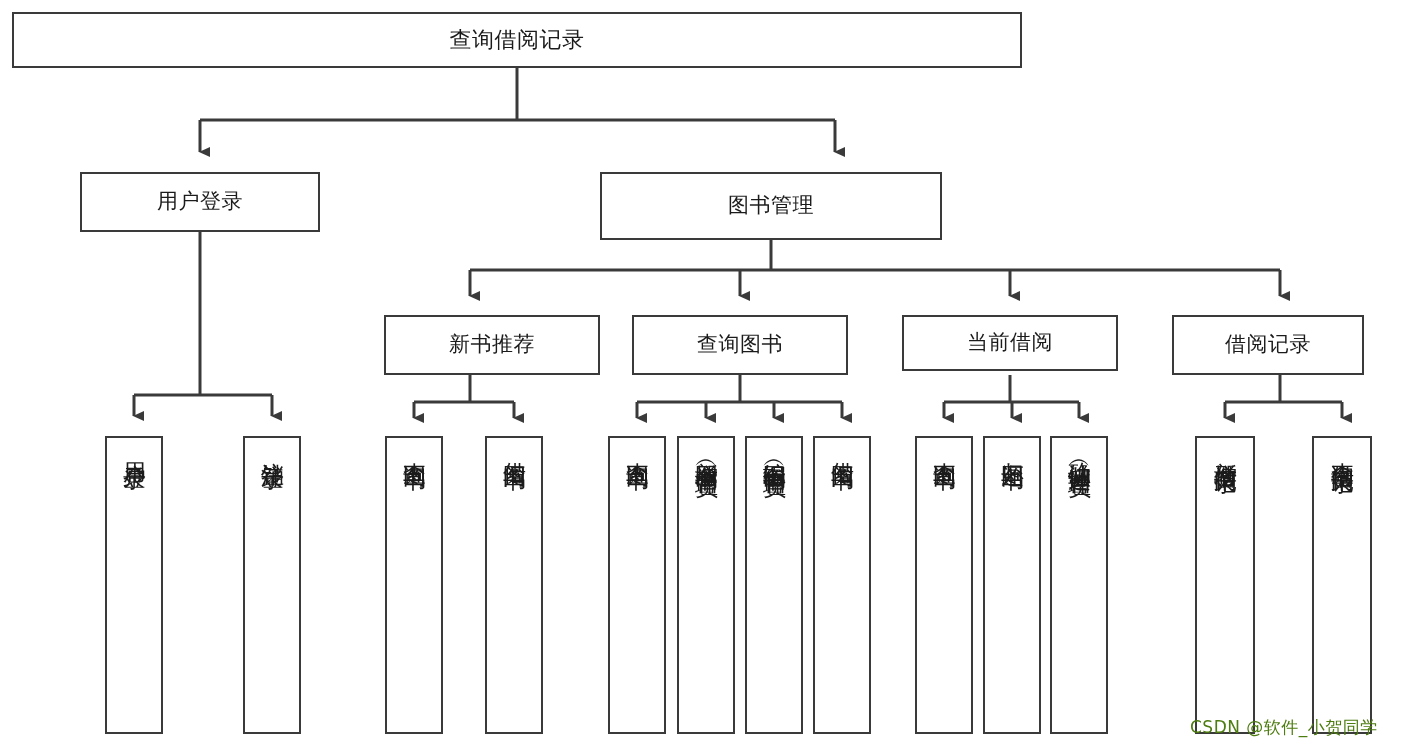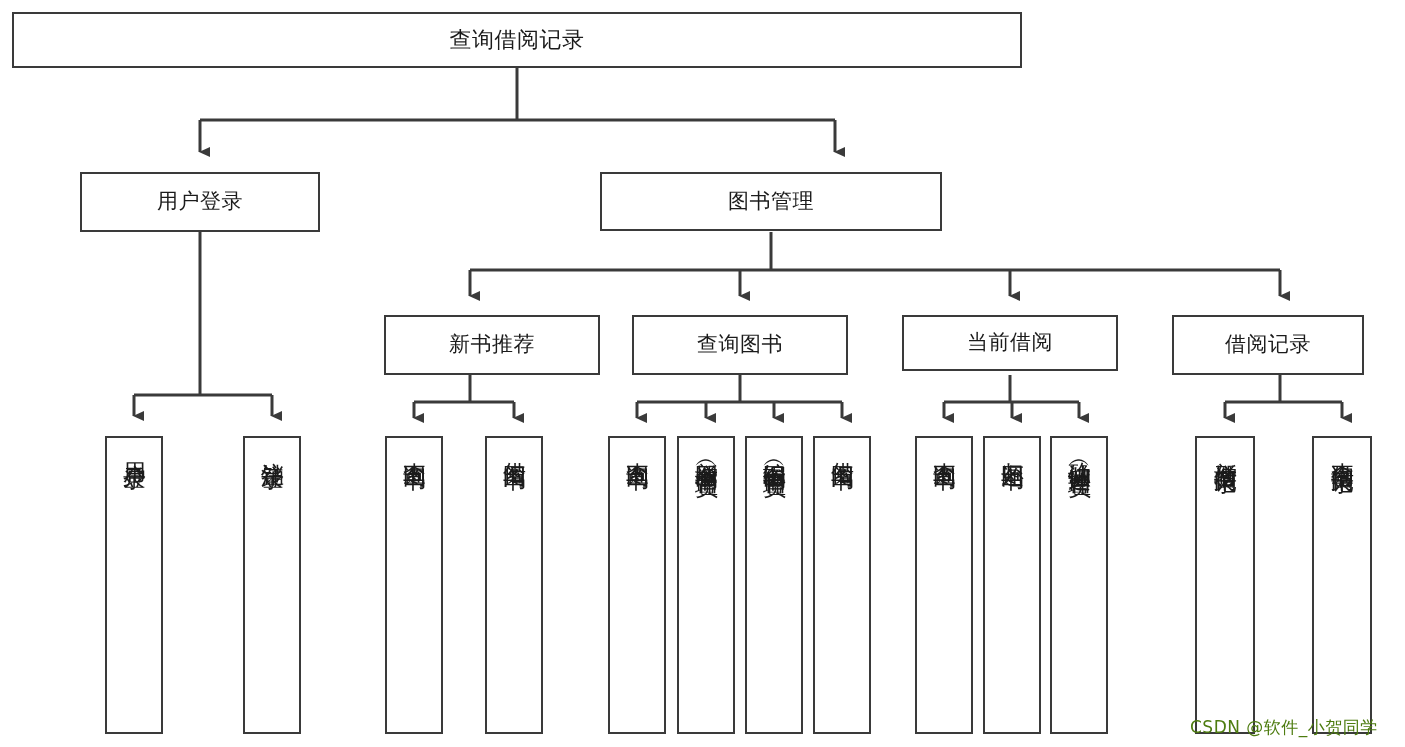--- a/index.html
+++ b/index.html
@@ -122,21 +122,21 @@
     </g>
   </svg>
 
   <div class="node-box node-h node-root" style="left:12px; top:12px; width:1010px; height:56px;">
     <span>查询借阅记录</span>
   </div>
 
   <div class="node-box node-h" style="left:80px; top:172px; width:240px; height:60px;">
     <span>用户登录</span>
   </div>
-  <div class="node-box node-h" style="left:600px; top:172px; width:342px; height:59px;">
+  <div class="node-box node-h" style="left:600px; top:172px; width:342px; height:68px;">
     <span>图书管理</span>
   </div>
 
   <div class="node-box node-h" style="left:384px; top:315px; width:216px; height:60px;">
     <span>新书推荐</span>
   </div>
   <div class="node-box node-h" style="left:632px; top:315px; width:216px; height:60px;">
     <span>查询图书</span>
   </div>
   <div class="node-box node-h" style="left:902px; top:315px; width:216px; height:56px;">

